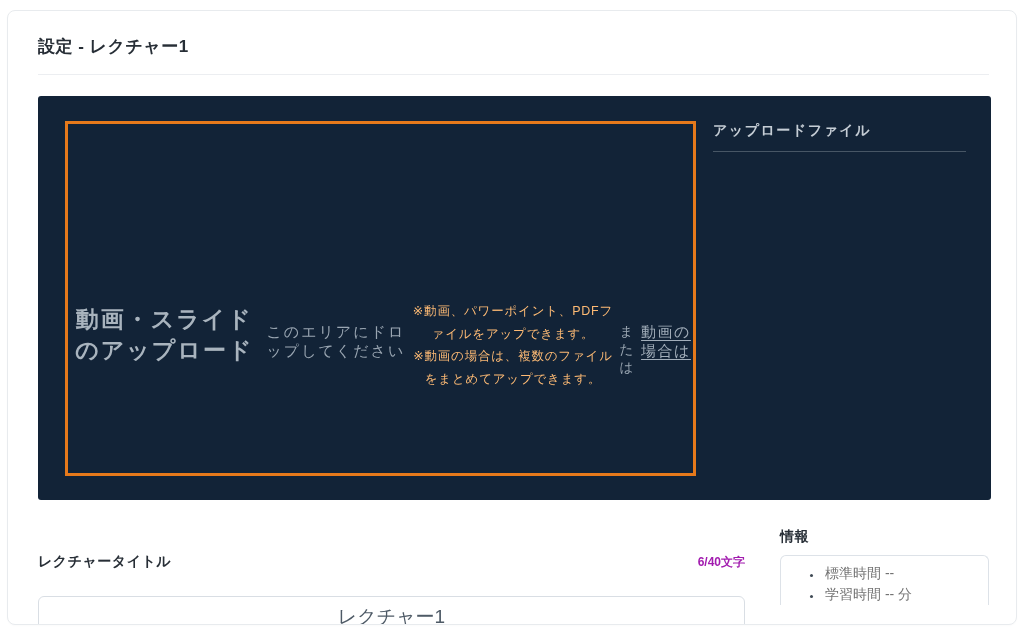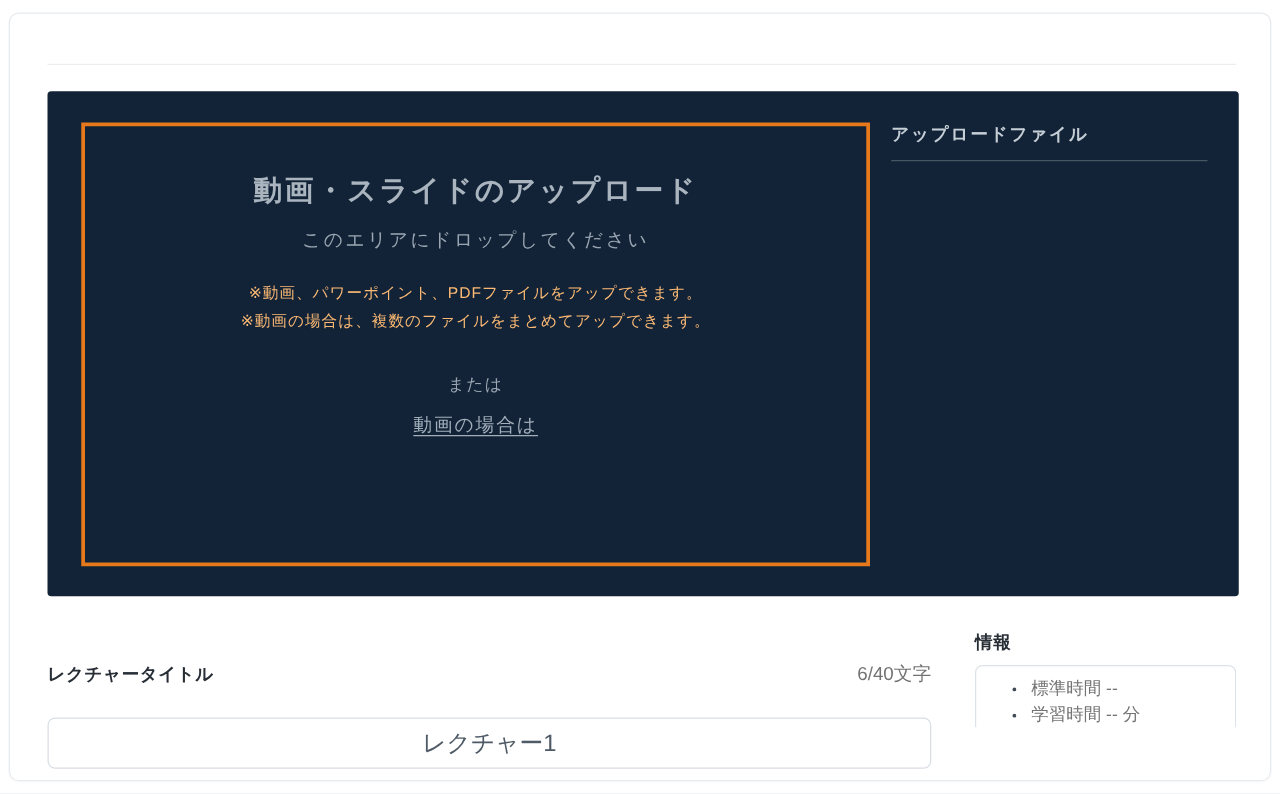--- a/index.html
+++ b/index.html
@@ -39,24 +39,24 @@
     background: #122337;
     border-radius: 3px;
     display: flex;
   }
   .dropzone {
     margin: 25px 0 24px 27px;
     width: 631px;
     height: 355px;
     border: 3px solid #e5791b;
     display: flex;
-    flex-direction: column;
+    flex-direction: row;
     align-items: center;
     text-align: center;
-    padding-top: 36px;
+    padding-top: 72px;
     cursor: pointer;
   }
   .dz-title {
     font-size: 23px;
     font-weight: bold;
     color: #a9b4be;
     letter-spacing: 2px;
   }
   .dz-subtitle {
     margin-top: 15px;
@@ -114,22 +114,23 @@
     align-items: flex-end;
     margin-top: 25px;
   }
   .field-label {
     font-size: 14px;
     font-weight: bold;
     color: #272e36;
     letter-spacing: 0.5px;
   }
   .field-counter {
-    font-size: 15px;
-    color: #737373;
+    font-size: 12px;
+    color: #a21caf;
+    font-weight: bold;
   }
   .field-input {
     margin-top: 25px;
     width: 100%;
     height: 41px;
     border: 1px solid #d9dee4;
     border-radius: 6px;
     padding: 0 16px;
     font-size: 19px;
     color: #4e5a66;
@@ -165,20 +166,21 @@
     line-height: 21px;
   }
   .info-list li { padding-left: 2px; }
   .info-list li::marker { color: #3f4a55; font-size: 11px; }
 </style>
 </head>
 <body>
 
 <div class="card">
 
+  <div class="page-title">設定 - レクチャー1</div>
   <hr class="title-divider">
 
   <div class="upload-panel">
 
     <div class="dropzone">
       <div class="dz-title">動画・スライドのアップロード</div>
       <div class="dz-subtitle">このエリアにドロップしてください</div>
       <div class="dz-notes">
         <div>※動画、パワーポイント、PDFファイルをアップできます。</div>
         <div>※動画の場合は、複数のファイルをまとめてアップできます。</div>

